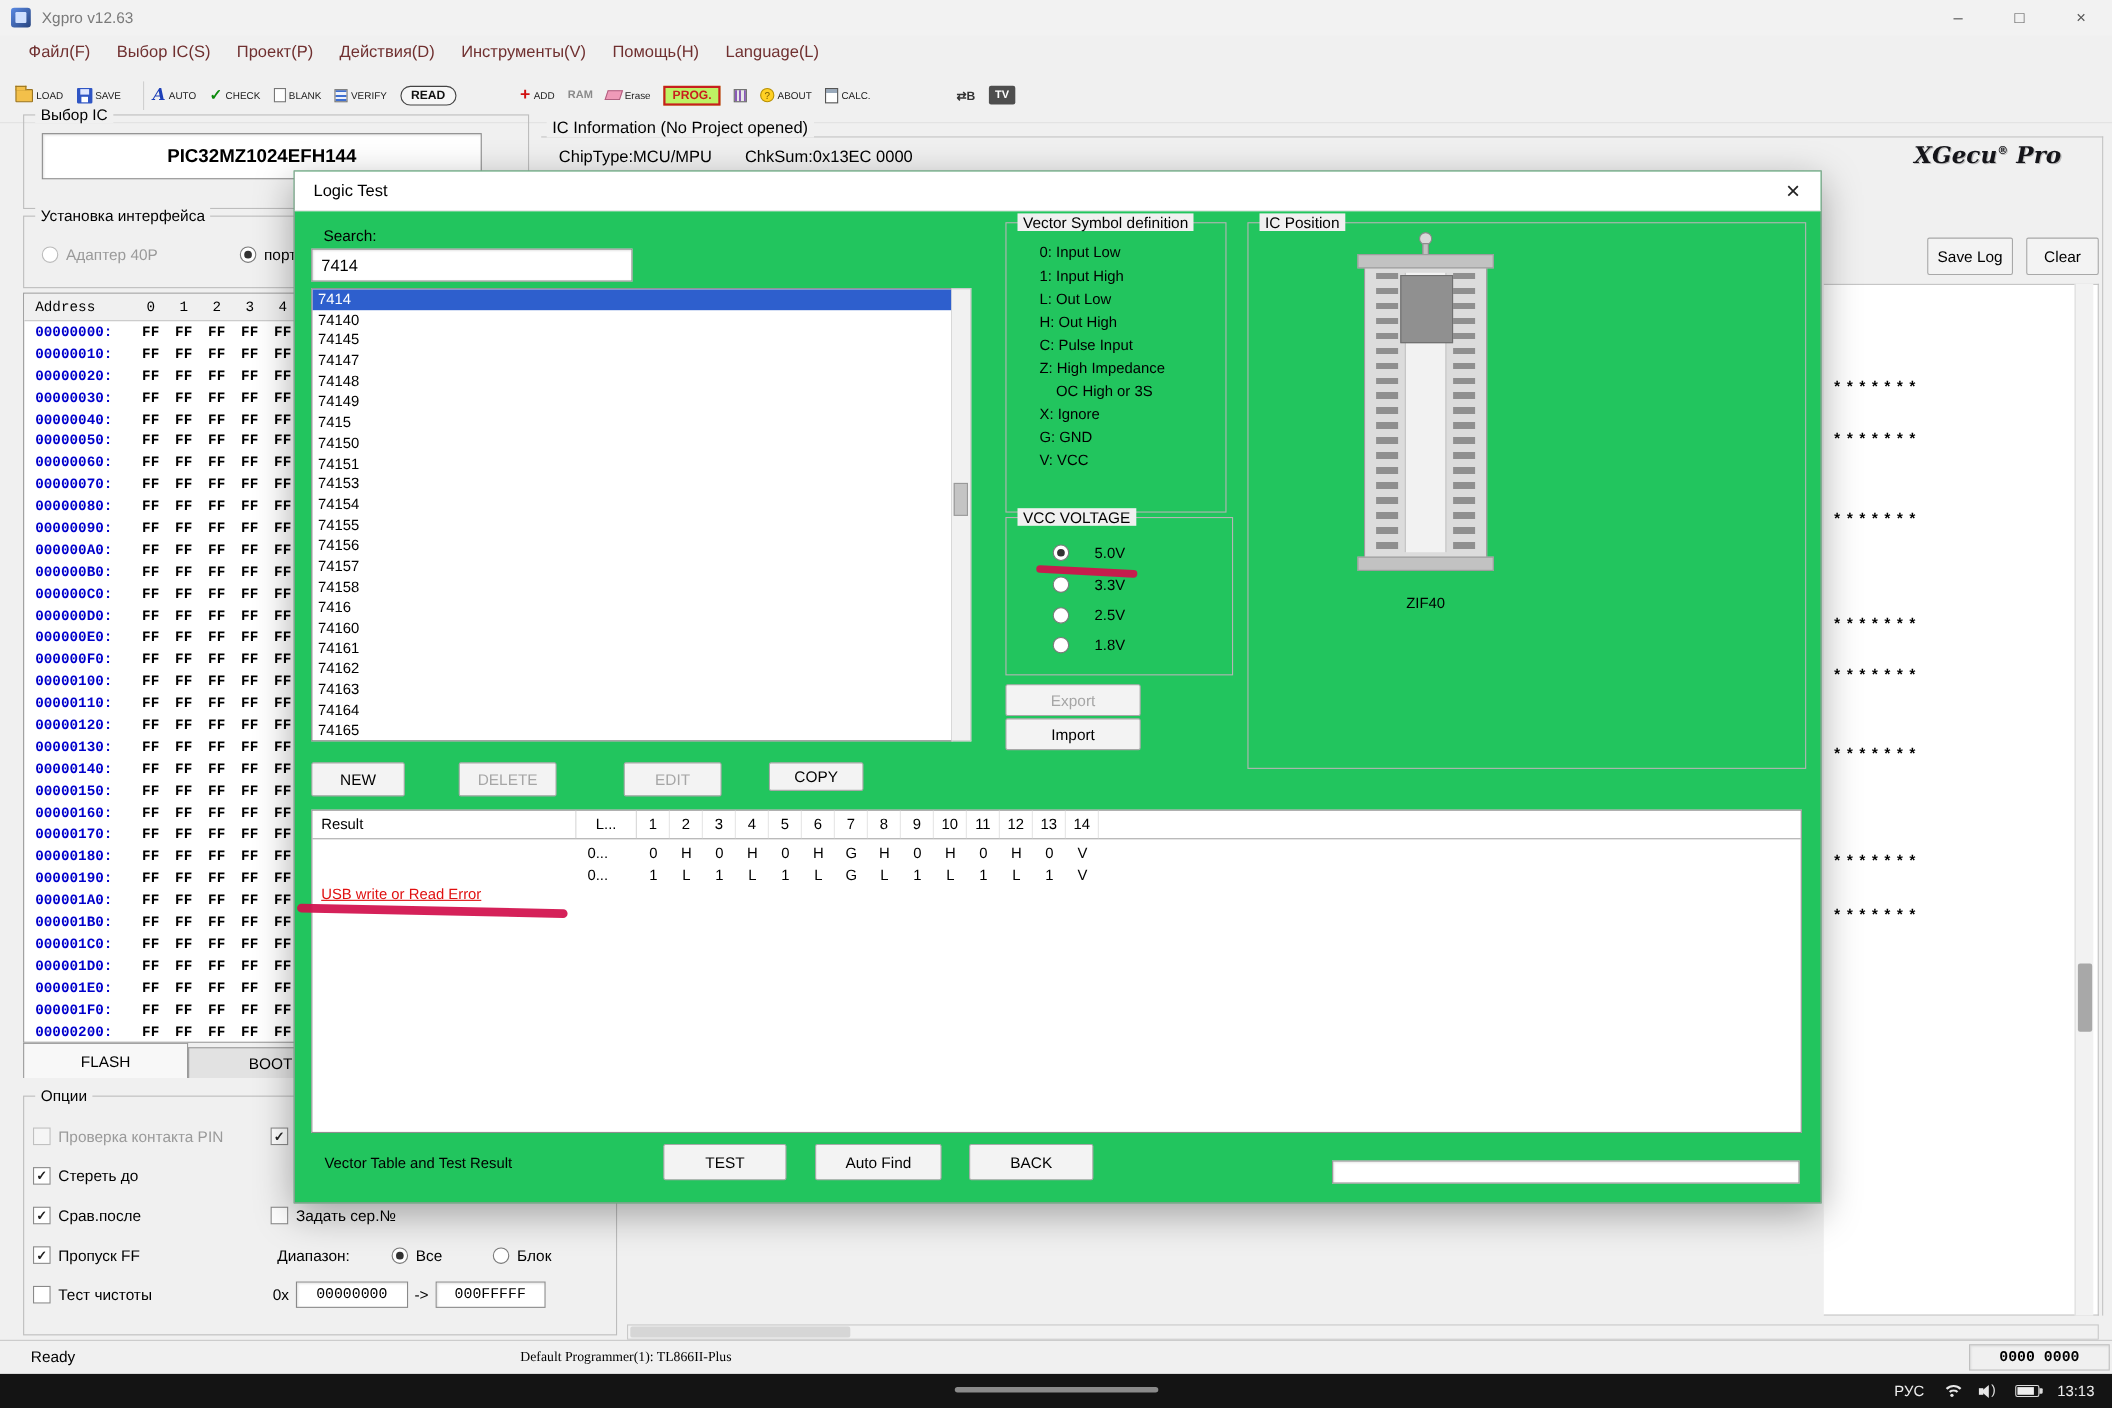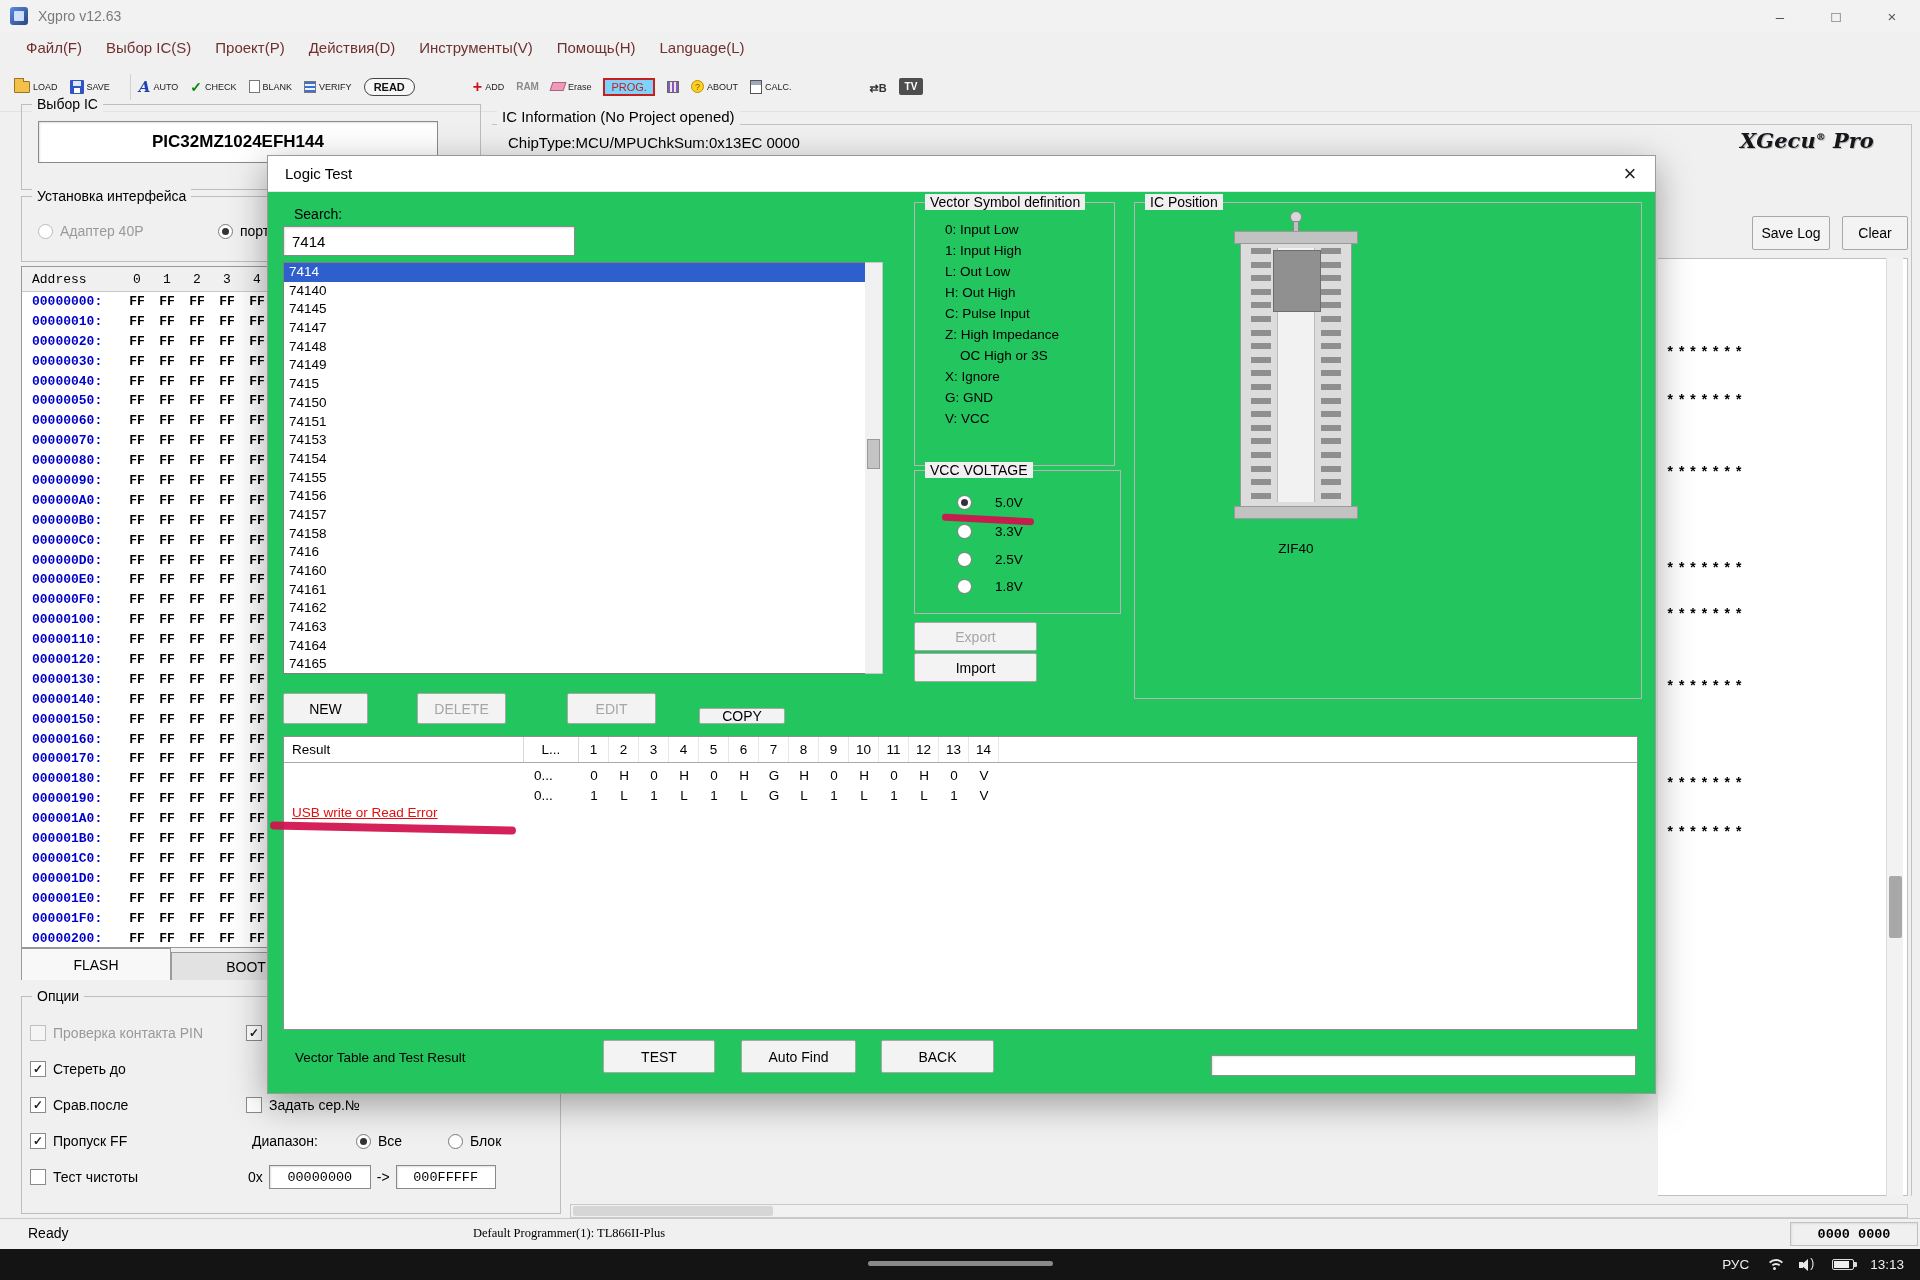--- a/index.html
+++ b/index.html
@@ -35,21 +35,21 @@
   .ic-blank{width:11px;height:13px;background:#fff;border:1px solid #777}
   .ic-verify{width:12px;height:12px;background:repeating-linear-gradient(to bottom,#3f6fd0 0 2px,#eef2fb 2px 4px);border:1px solid #777}
   .ic-add::before{content:"+";color:#d01010;font-weight:bold;font-size:16px}
   .ic-erase{width:14px;height:9px;background:#ef9ab8;border:1px solid #b06080;transform:skewX(-18deg)}
   .ic-grid{width:12px;height:12px;background:repeating-linear-gradient(to right,#8a5ab8 0 2px,#e8e8e8 2px 4px);border:1px solid #666}
   .ic-bulb{width:13px;height:13px;border-radius:50%;background:#ffd024;border:1px solid #b89000;display:flex;align-items:center;justify-content:center;font-size:9px;color:#7a5c00}
   .ic-bulb::before{content:"?"}
   .ic-calc{width:12px;height:14px;border:1px solid #555;background:linear-gradient(#9aaabb 0 4px,#fff 4px)}
   .ic-serial::before{content:"\21C4 B";font-size:11px;color:#333;font-weight:bold}
   .tb-read{border:1px solid #444;border-radius:11px;padding:2px 9px;font-size:11px;font-weight:bold;color:#111;background:#f6f6f6;margin-right:12px}
-  .tb-prog{border:2px solid #c81e1e;padding:1px 6px;font-size:11px;font-weight:normal;color:#c81e1e;background:#7dd3fc;margin-right:12px}
+  .tb-prog{border:2px solid #c81e1e;padding:1px 6px;font-size:11px;font-weight:bold;color:#c81e1e;background:#bef264;margin-right:12px}
   .ic-tv{background:#4e4e4e;color:#fff;font-size:10px;font-weight:bold;padding:3px 6px;border-radius:2px}
 
   
   .grp{position:absolute;border:1px solid #bdbdbd}
   .grp-title{position:absolute;top:-9px;left:10px;background:#f0f0f0;padding:0 5px;font-size:14px;white-space:nowrap}
   .field{background:#fff;border:1px solid #8a8a8a;box-shadow:inset 1px 1px 2px rgba(0,0,0,.12);display:flex;align-items:center}
   .btn{display:flex;align-items:center;justify-content:center;background:#f3f3f3;border:1px solid #a8a8a8;font-size:14px;color:#000;border-radius:2px;white-space:nowrap}
   .btn.disabled{color:#a6a6a6}
   .cb{width:16px;height:16px;border:1px solid #8a8a8a;background:#fff;display:inline-flex;align-items:center;justify-content:center;font-size:12px;font-weight:bold;color:#222;flex:none}
   .cb.checked::after{content:"\2713"}
@@ -118,21 +118,21 @@
   .zif-stem{position:absolute;left:53px;top:10px;width:6px;height:12px;background:#c0c0c0;border:1px solid #888}
   .zif-body{position:absolute;left:0;top:20px;width:112px;height:288px;background:#dcdcdc;border:1px solid #9a9a9a}
   .zif-tab{position:absolute;left:-7px;width:124px;height:13px;background:#c2c2c2;border:1px solid #9a9a9a}
   .zif-pins{position:absolute;top:16px;bottom:16px;width:20px;background:repeating-linear-gradient(to bottom,#8f8f8f 0 6px,#dcdcdc 6px 13.6px)}
   .zif-channel{position:absolute;left:36px;right:36px;top:16px;bottom:16px;background:#f2f2f2;border-left:1px solid #bbb;border-right:1px solid #bbb}
   .zif-chip{position:absolute;left:32px;top:18px;width:48px;height:62px;background:#909090;border:1px solid #6e6e6e}
   #zifLabel{position:absolute;left:105px;top:338px;width:112px;text-align:center;font-size:13.5px}
   #btnNew{position:absolute;left:15px;top:537px;width:85px;height:31px}
   #btnDelete{position:absolute;left:149px;top:537px;width:89px;height:31px}
   #btnEdit{position:absolute;left:299px;top:537px;width:89px;height:31px}
-  #btnCopy{position:absolute;left:431px;top:552px;width:86px;height:16px}
+  #btnCopy{position:absolute;left:431px;top:537px;width:86px;height:26px}
   #resultTable{position:absolute;left:15px;top:580px;width:1355px;height:294px;background:#fff;border:1px solid #8f8f8f}
   #rtHead{display:flex;height:26px;border-bottom:1px solid #aaa;align-items:stretch;font-size:13.5px}
   .rt-result{width:240px;padding-left:8px;border-right:1px solid #d8d8d8;display:flex;align-items:center}
   .rt-line{width:55px;border-right:1px solid #d8d8d8;display:flex;align-items:center;justify-content:center}
   .rt-pin{width:30px;border-right:1px solid #e6e6e6;display:flex;align-items:center;justify-content:center}
   #resultRows{position:absolute;left:0;top:28px;right:0}
   .rt-row{display:flex;height:20px;align-items:center;font-size:13.5px}
   .rt-spacer{width:240px}
   .rt-rowlabel{width:55px;padding-left:10px}
   .rt-cell{width:30px;text-align:center}
@@ -684,21 +684,21 @@
       <input class="opt-input" style="width: 100px;" value="000FFFFF">
     </div>
   </div>
 
   <div id="icInfoTopBorder"></div>
   <div id="icInfoRightBorder"></div>
   <div id="icInfoTitle">IC Information (No Project opened)</div>
   <div id="chipLine">
     <span>ChipType:</span>
     <span>MCU/MPU</span>
-    <span style="">ChkSum:</span>
+    <span style="margin-left:30px">ChkSum:</span>
     <span>0x13EC 0000</span>
   </div>
   <div id="logo"><span>XGecu</span><sup>®</sup> <span>Pro</span></div>
   <div class="btn" id="btnSaveLog">Save Log</div>
   <div class="btn" id="btnClear">Clear</div>
   <div id="logPanel">
       <div class="log-row" style="top: 86px;">*******</div>
       <div class="log-row" style="top: 134px;">*******</div>
       <div class="log-row" style="top: 206px;">*******</div>
       <div class="log-row" style="top: 302px;">*******</div>

